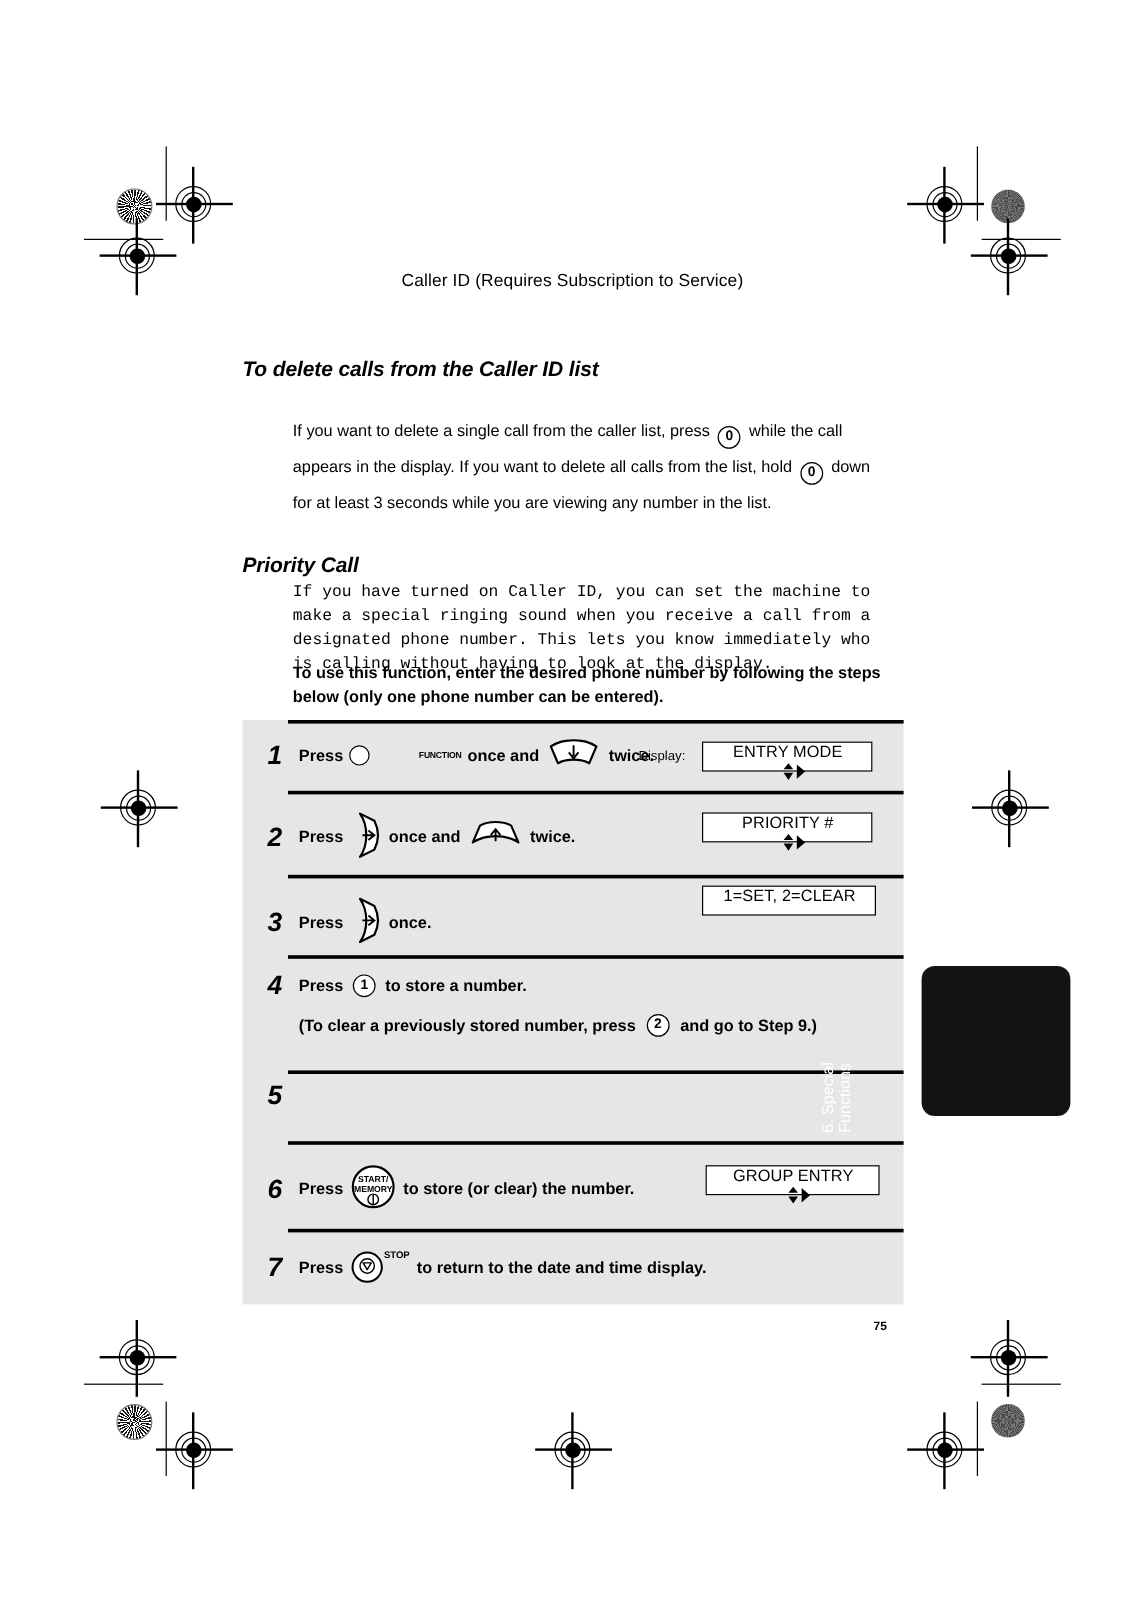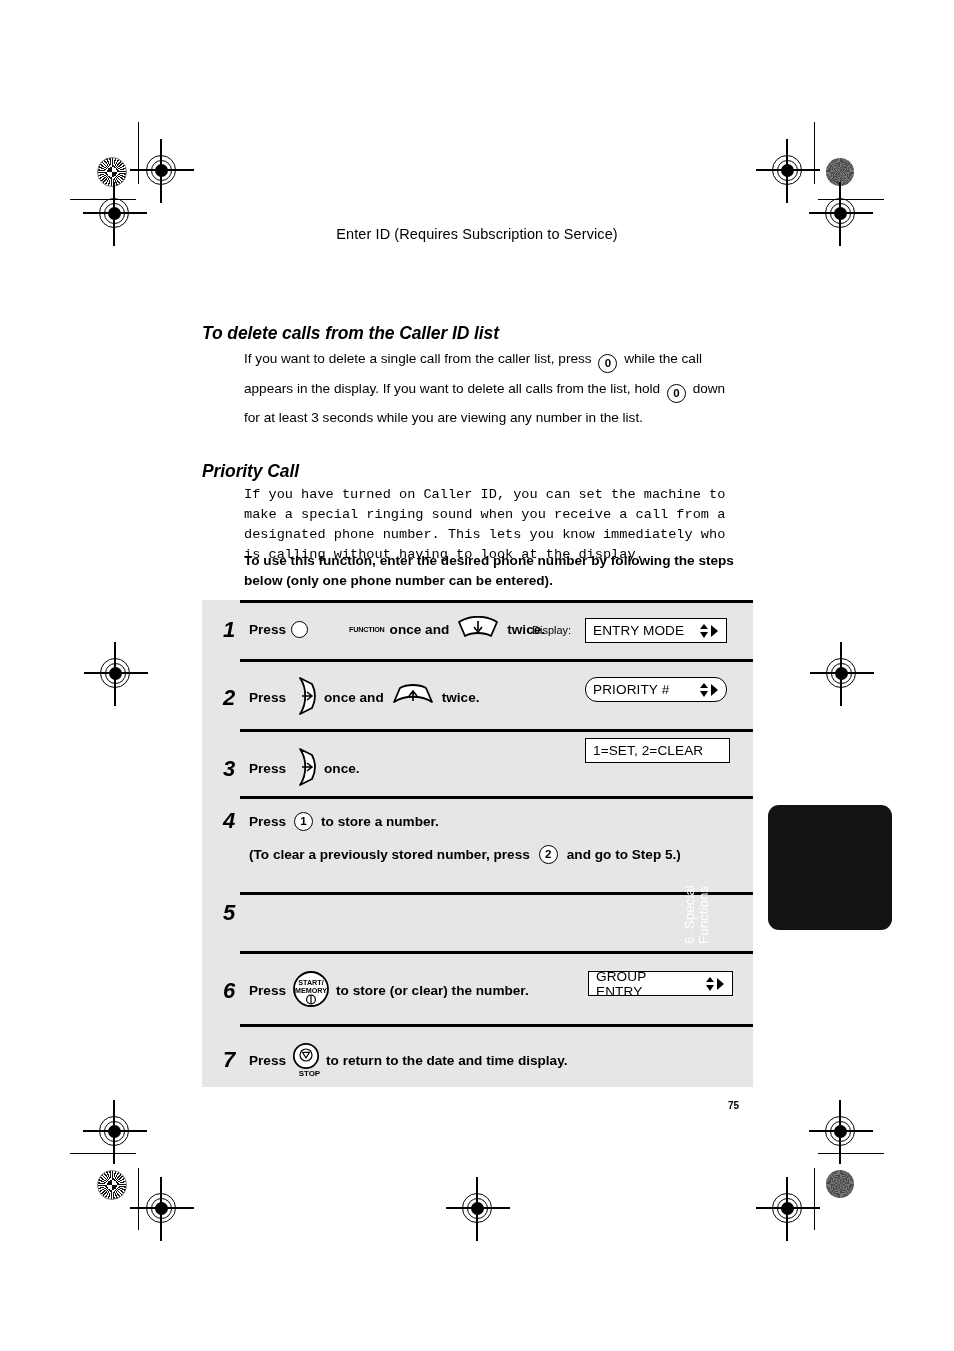--- a/index.html
+++ b/index.html
@@ -76,21 +76,21 @@
   }
 
   .h-section {
     position: absolute;
     left: 202px;
     font-style: italic;
     font-weight: bold;
     font-size: 17.5px;
     letter-spacing: -.1px;
   }
-  #h-delete { top: 308px; text-align: right; }
+  #h-delete { top: 282px; text-align: right; }
   #h-priority { top: 446px; }
 
   .body-block {
     position: absolute;
     left: 244px;
     width: 500px;
     font-size: 13.6px;
     line-height: 1.46;
   }
   #p-delete { top: 344px; width: 500px; line-height: 2.18; }
@@ -176,22 +176,22 @@
   .k-fan { margin: 0 7px; display: inline-block; vertical-align: middle; }
 
   .k-round {
     display: inline-block;
     margin: 0 6px;
     vertical-align: middle;
   }
 
   .k-stop-wrap {
     display: inline-flex;
-    flex-direction: column;
-    align-items: flex-end;
+    flex-direction: row;
+    align-items: flex-start;
     margin: 0 6px;
   }
   .k-stop-wrap .stoplbl {
     font-size: 8px;
     font-weight: bold;
     letter-spacing: -.1px;
     margin-top: -1px;
   }
 
   
@@ -204,20 +204,21 @@
     border: 1.8px solid #000;
     background: #fff;
     height: 25px;
     display: flex;
     align-items: center;
     justify-content: space-between;
     padding: 0 6px 0 7px;
     box-sizing: border-box;
     font-size: 13.6px;
     letter-spacing: .1px;
+    flex-direction: column;
   }
   .lcd .arrows {
     display: inline-flex;
     align-items: center;
     margin-left: 10px;
   }
 
   
   #side-tab {
     position: absolute;
@@ -308,21 +309,21 @@
 <div class="mark reg" style="left:772px; top:1193px;">
     <div class="ring"></div>
     <div class="inner"></div>
   </div>
 
 <div class="mark reg" style="left:462px; top:1193px;">
     <div class="ring"></div>
     <div class="inner"></div>
   </div>
 
-<div class="running-head">Enter ID (Requires Subscription to Service)</div>
+<div class="running-head">Caller ID (Requires Subscription to Service)</div>
 
 <h2 class="h-section" id="h-delete">To delete calls from the Caller ID list</h2>
 
 <div class="body-block" id="p-delete">
   <span>If you want to delete a single call from the caller list, press</span>
   <span class="keycirc">0</span>
   <span>while the call appears in the display. If you want to delete all calls from the list, hold</span>
   <span class="keycirc">0</span>
   <span>down for at least 3 seconds while you are viewing any number in the list.</span>
 </div>
@@ -384,21 +385,21 @@
       <span class="w">once and</span>
       <span class="k-fan">
         <svg width="44" height="24" viewBox="0 0 44 24">
           <path d="M9 4 C16 0 28 0 35 4 L41 18 C30 11 14 11 3 18 Z" fill="#fff" stroke="#000" stroke-width="1.8" stroke-linejoin="round"></path>
           <path d="M22 17 L22 8 M18 12 L22 7 L26 12" fill="none" stroke="#000" stroke-width="1.6"></path>
         </svg>
       </span>
       <span class="w">twice.</span>
     </span>
   </div>
-  <div class="lcd" style="left:383px; top:77px; width:142px;border-radius:12px;">
+  <div class="lcd" style="left:383px; top:77px; width:142px;">
     <span>PRIORITY #</span>
     <span class="arrows">
       <svg width="22" height="18" viewBox="0 0 22 18">
         <path d="M6 2 L10 7 L2 7 Z" fill="#000"></path>
         <path d="M6 16 L10 10 L2 10 Z" fill="#000"></path>
         <path d="M13 3 L20 9 L13 15 Z" fill="#000"></path>
       </svg>
     </span>
   </div>
 
@@ -424,21 +425,21 @@
     <span class="steptext">
       <span class="w">Press</span>
       <span class="keycirc" style="margin:0 8px;">1</span>
       <span class="w">to store a number.</span>
     </span>
   </div>
   <div class="step" style="top:245px; left:47px;">
     <span class="steptext">
       <span class="w">(To clear a previously stored number, press</span>
       <span class="keycirc" style="margin:0 9px;">2</span>
-      <span class="w">and go to Step 5.)</span>
+      <span class="w">and go to Step 9.)</span>
     </span>
   </div>
 
   <div class="step" style="top:300px;">
     <span class="stepnum">5</span>
   </div>
 
   <div class="step" style="top:370px;">
     <span class="stepnum">6</span>
     <span class="steptext">

